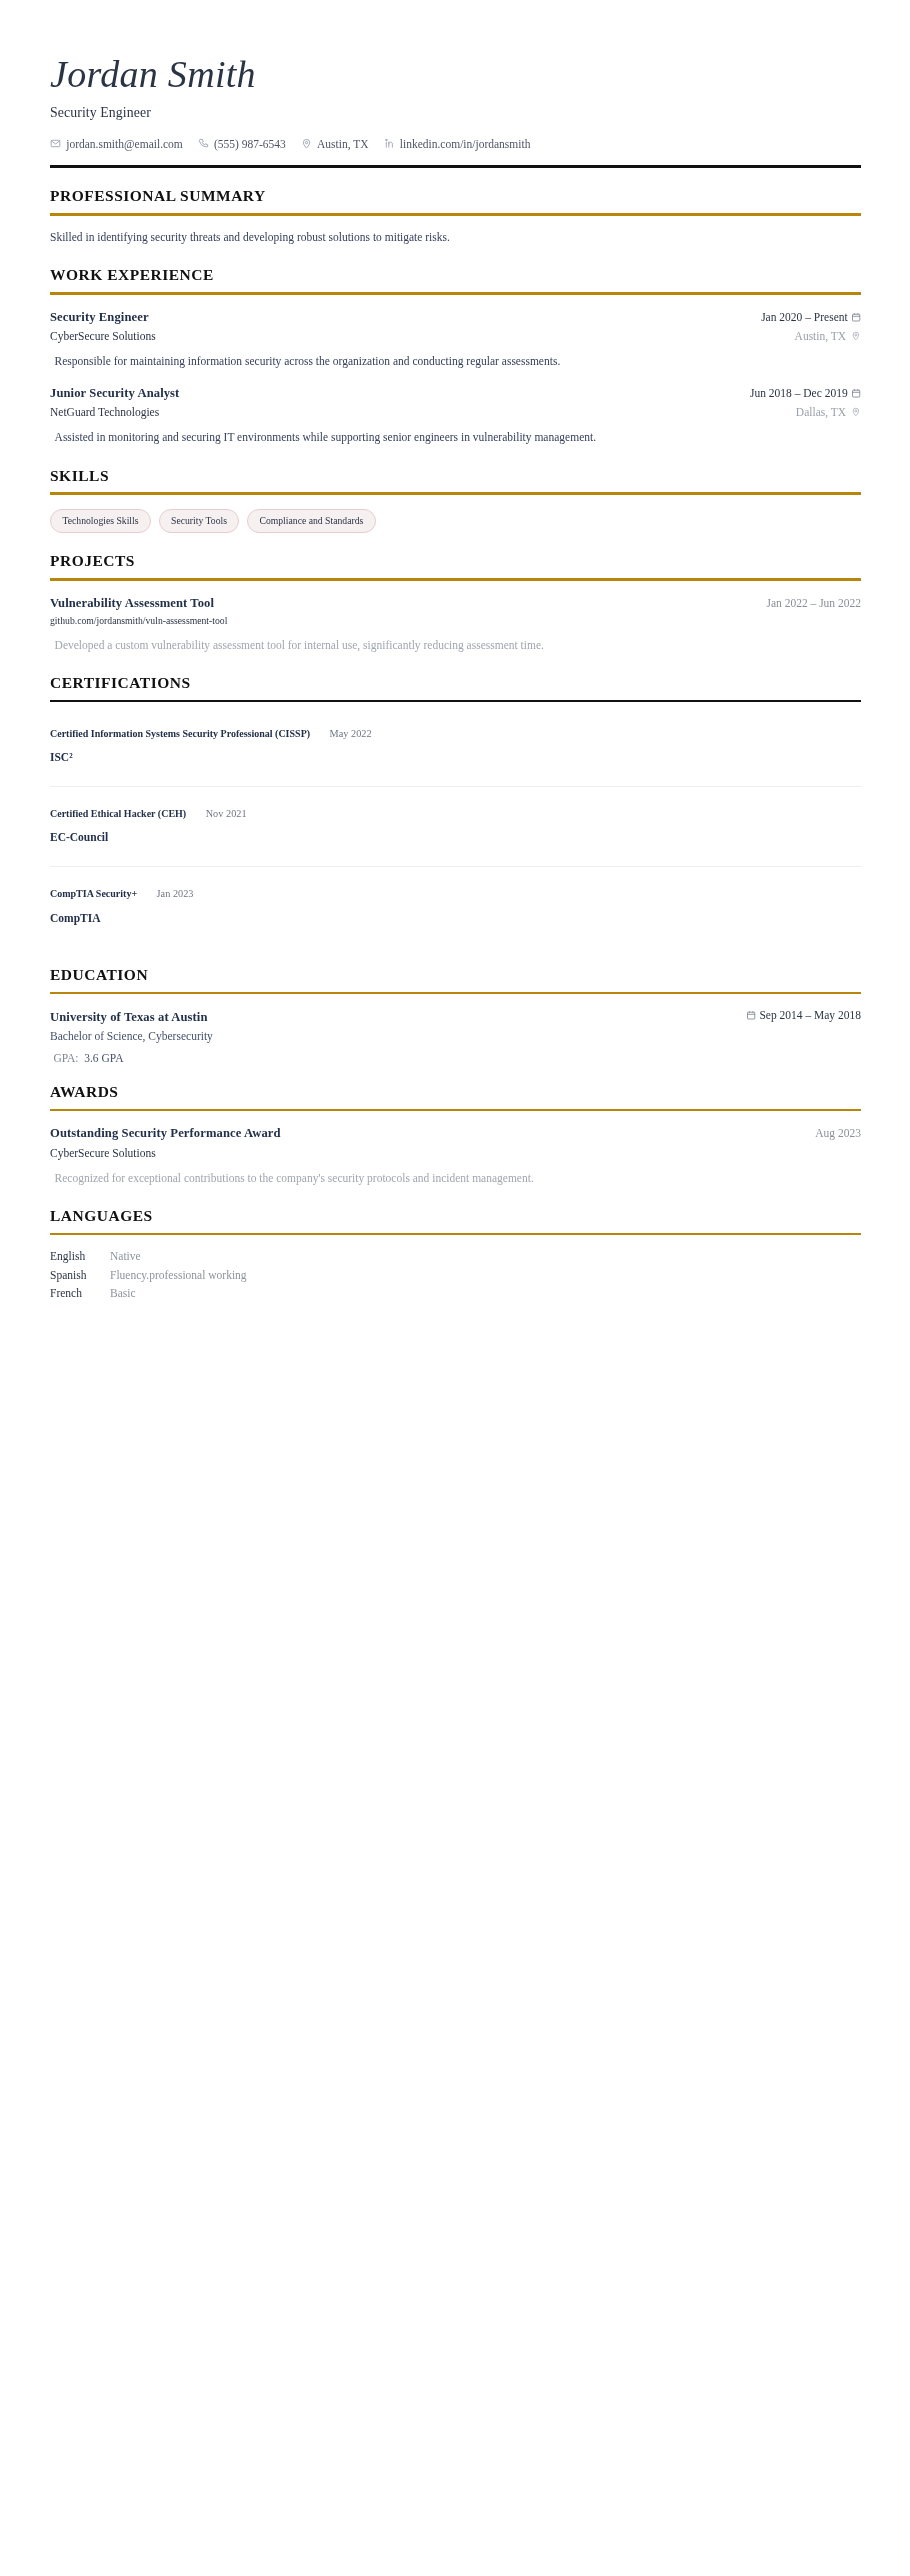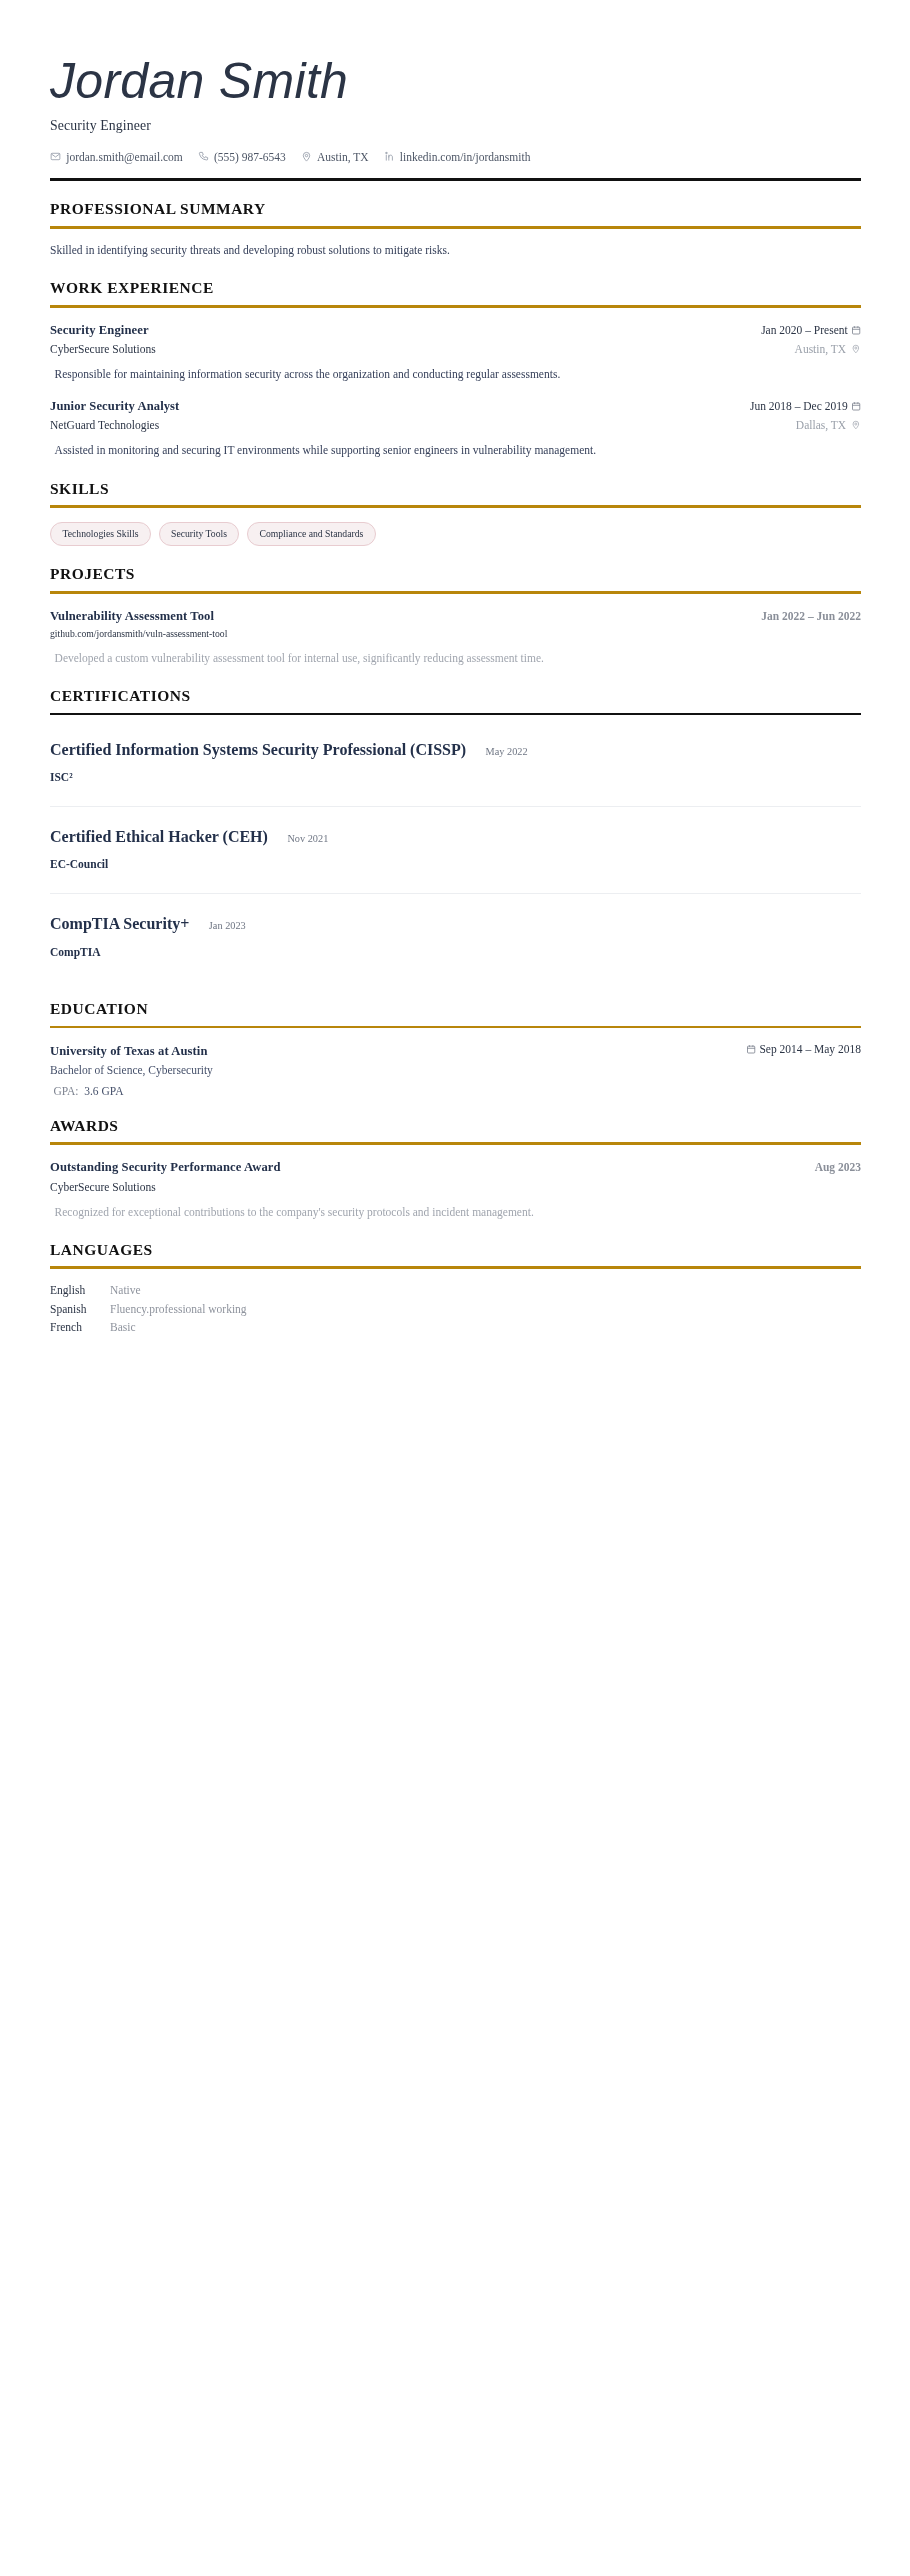--- a/index.html
+++ b/index.html
@@ -20,24 +20,24 @@
   .page {
     width: 911px;
     min-height: 2576px;
     padding: 41px 50px 0 50px;
     background: #ffffff;
   }
 
   
   .header { padding-top: 12.6px; }
   .name {
-    font-family: Liberation Sans, sans-serif;
+    font-family: Liberation Serif, serif;
     font-style: italic;
     font-weight: 400;
-    font-size: 50px;
+    font-size: 38px;
     line-height: 1.08;
     letter-spacing: 0.3px;
     color: #2b3445;
     margin: 0 0 10.3px 0;
   }
   .job-title {
     font-size: 13.8px;
     font-weight: 400;
     color: #2b3445;
     margin: 0 0 17px 0;
@@ -116,21 +116,21 @@
     letter-spacing: 0.1px;
   }
   .entry-date {
     font-size: 11.5px;
     color: #2b3445;
     display: inline-flex;
     align-items: center;
     gap: 3px;
     white-space: nowrap;
   }
-  .entry-date.muted { color: #8a8f99; font-weight: bold; }
+  .entry-date.muted { color: #8a8f99; }
   .entry-date .ic { color: #6b7280; display: inline-flex; }
 
   .entry-sub {
     display: flex;
     justify-content: space-between;
     align-items: baseline;
     gap: 17px;
     margin-top: 5.2px;
   }
   .entry-org {
@@ -184,21 +184,21 @@
     padding: 20.6px 0 23px 0;
     border-bottom: 1.1px solid #eceef1;
   }
   .cert-item:last-child { border-bottom: none; }
   .cert-top {
     display: flex;
     align-items: baseline;
     gap: 19.5px;
   }
   .cert-name {
-    font-size: 16px;
+    font-size: 10px;
     font-weight: 700;
     color: #23304a;
   }
   .cert-date {
     font-size: 10.3px;
     color: #6f7684;
     white-space: nowrap;
   }
   .cert-issuer {
     font-size: 11.5px;

